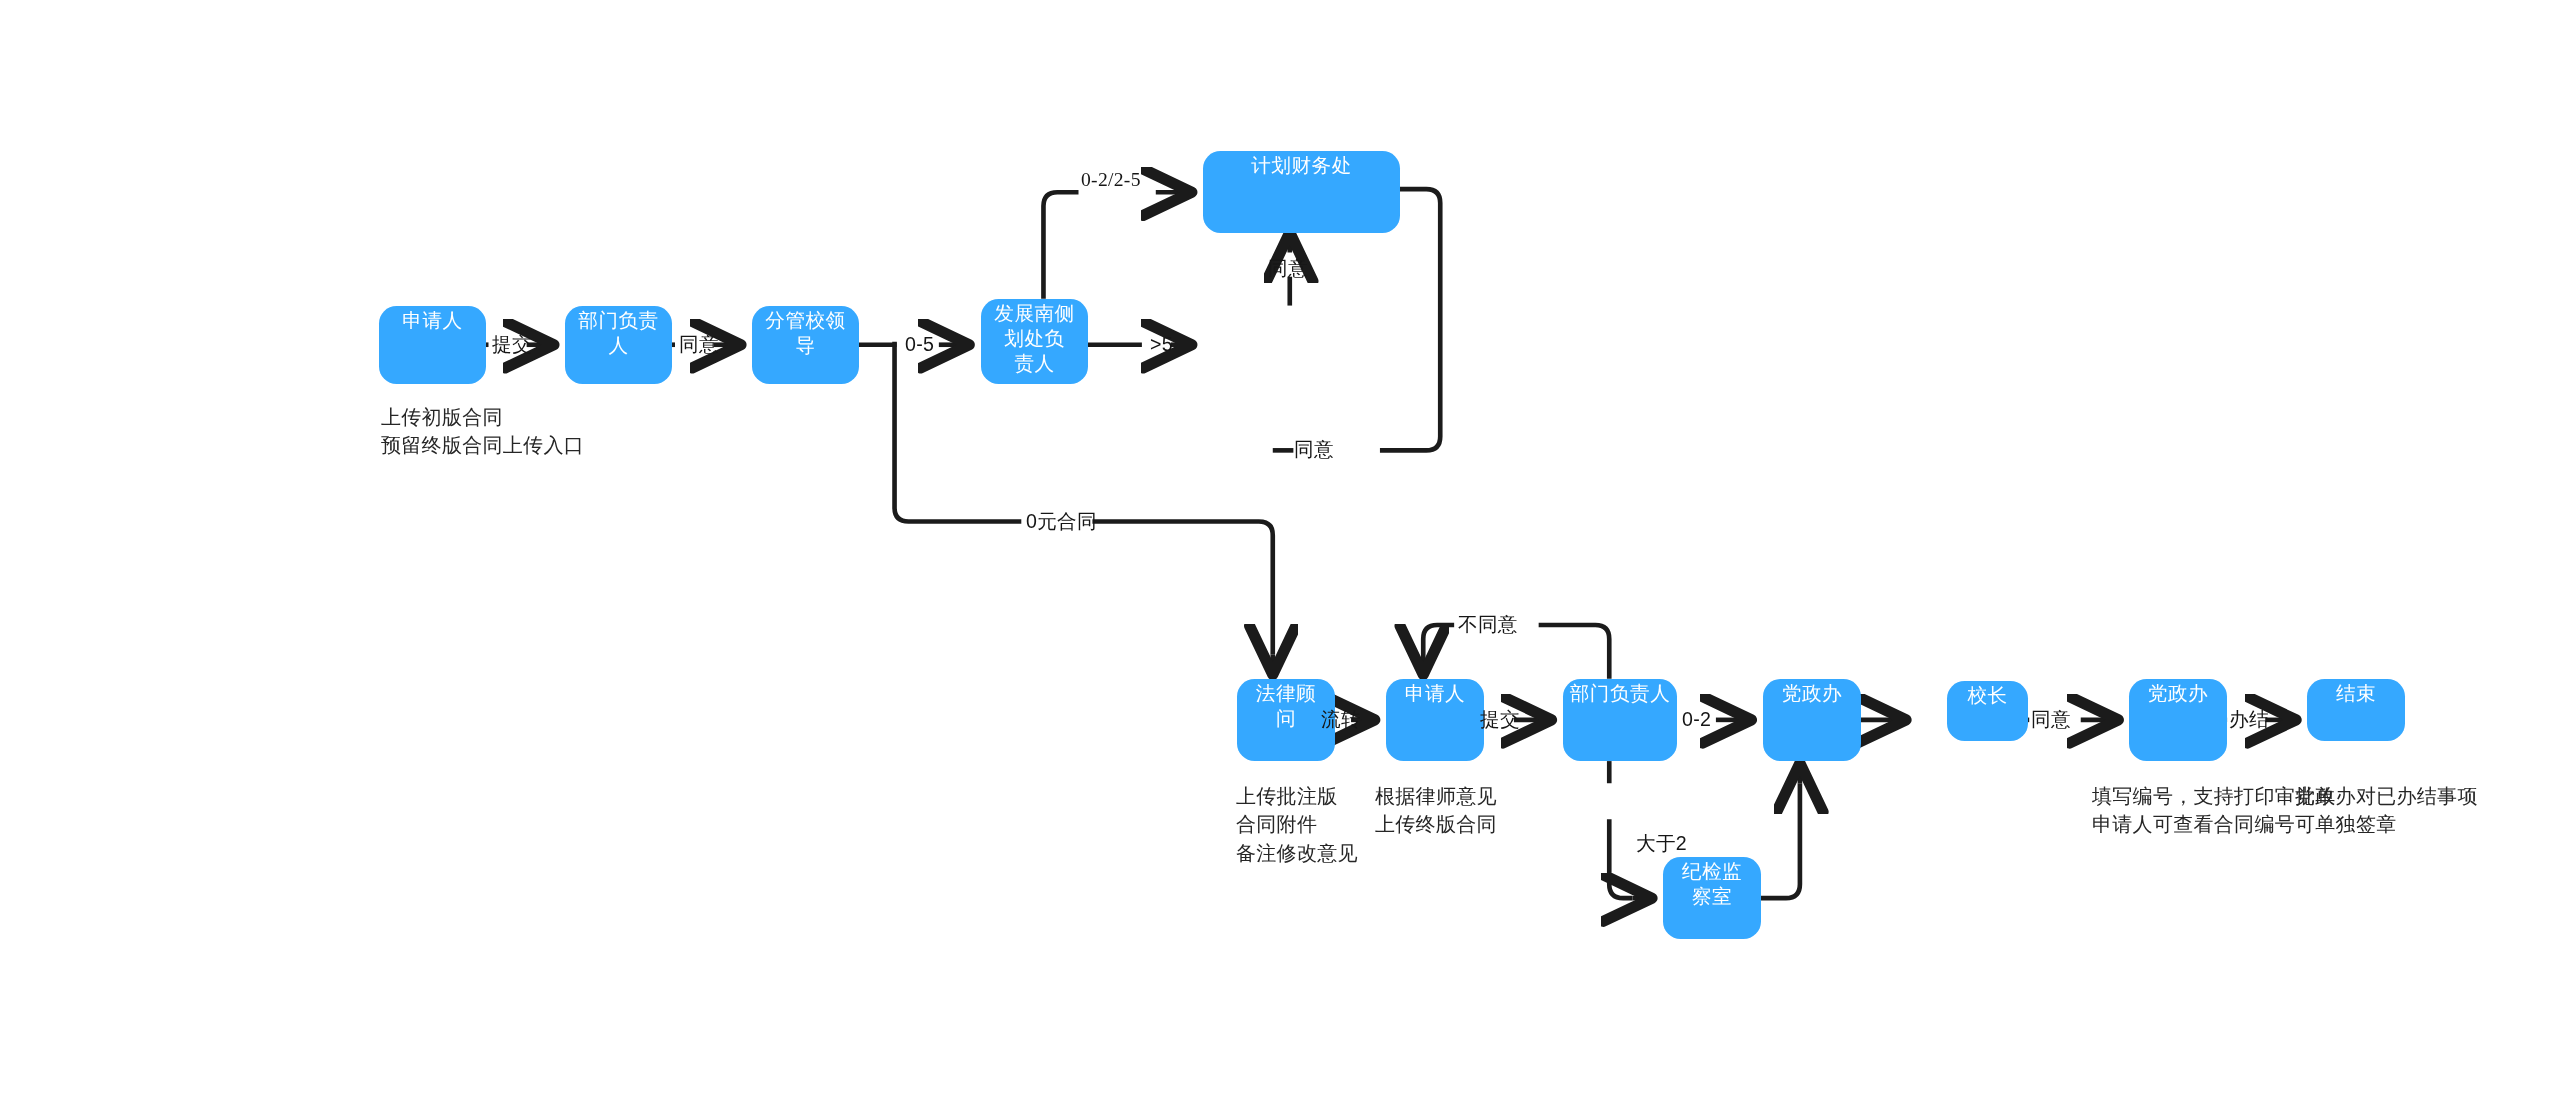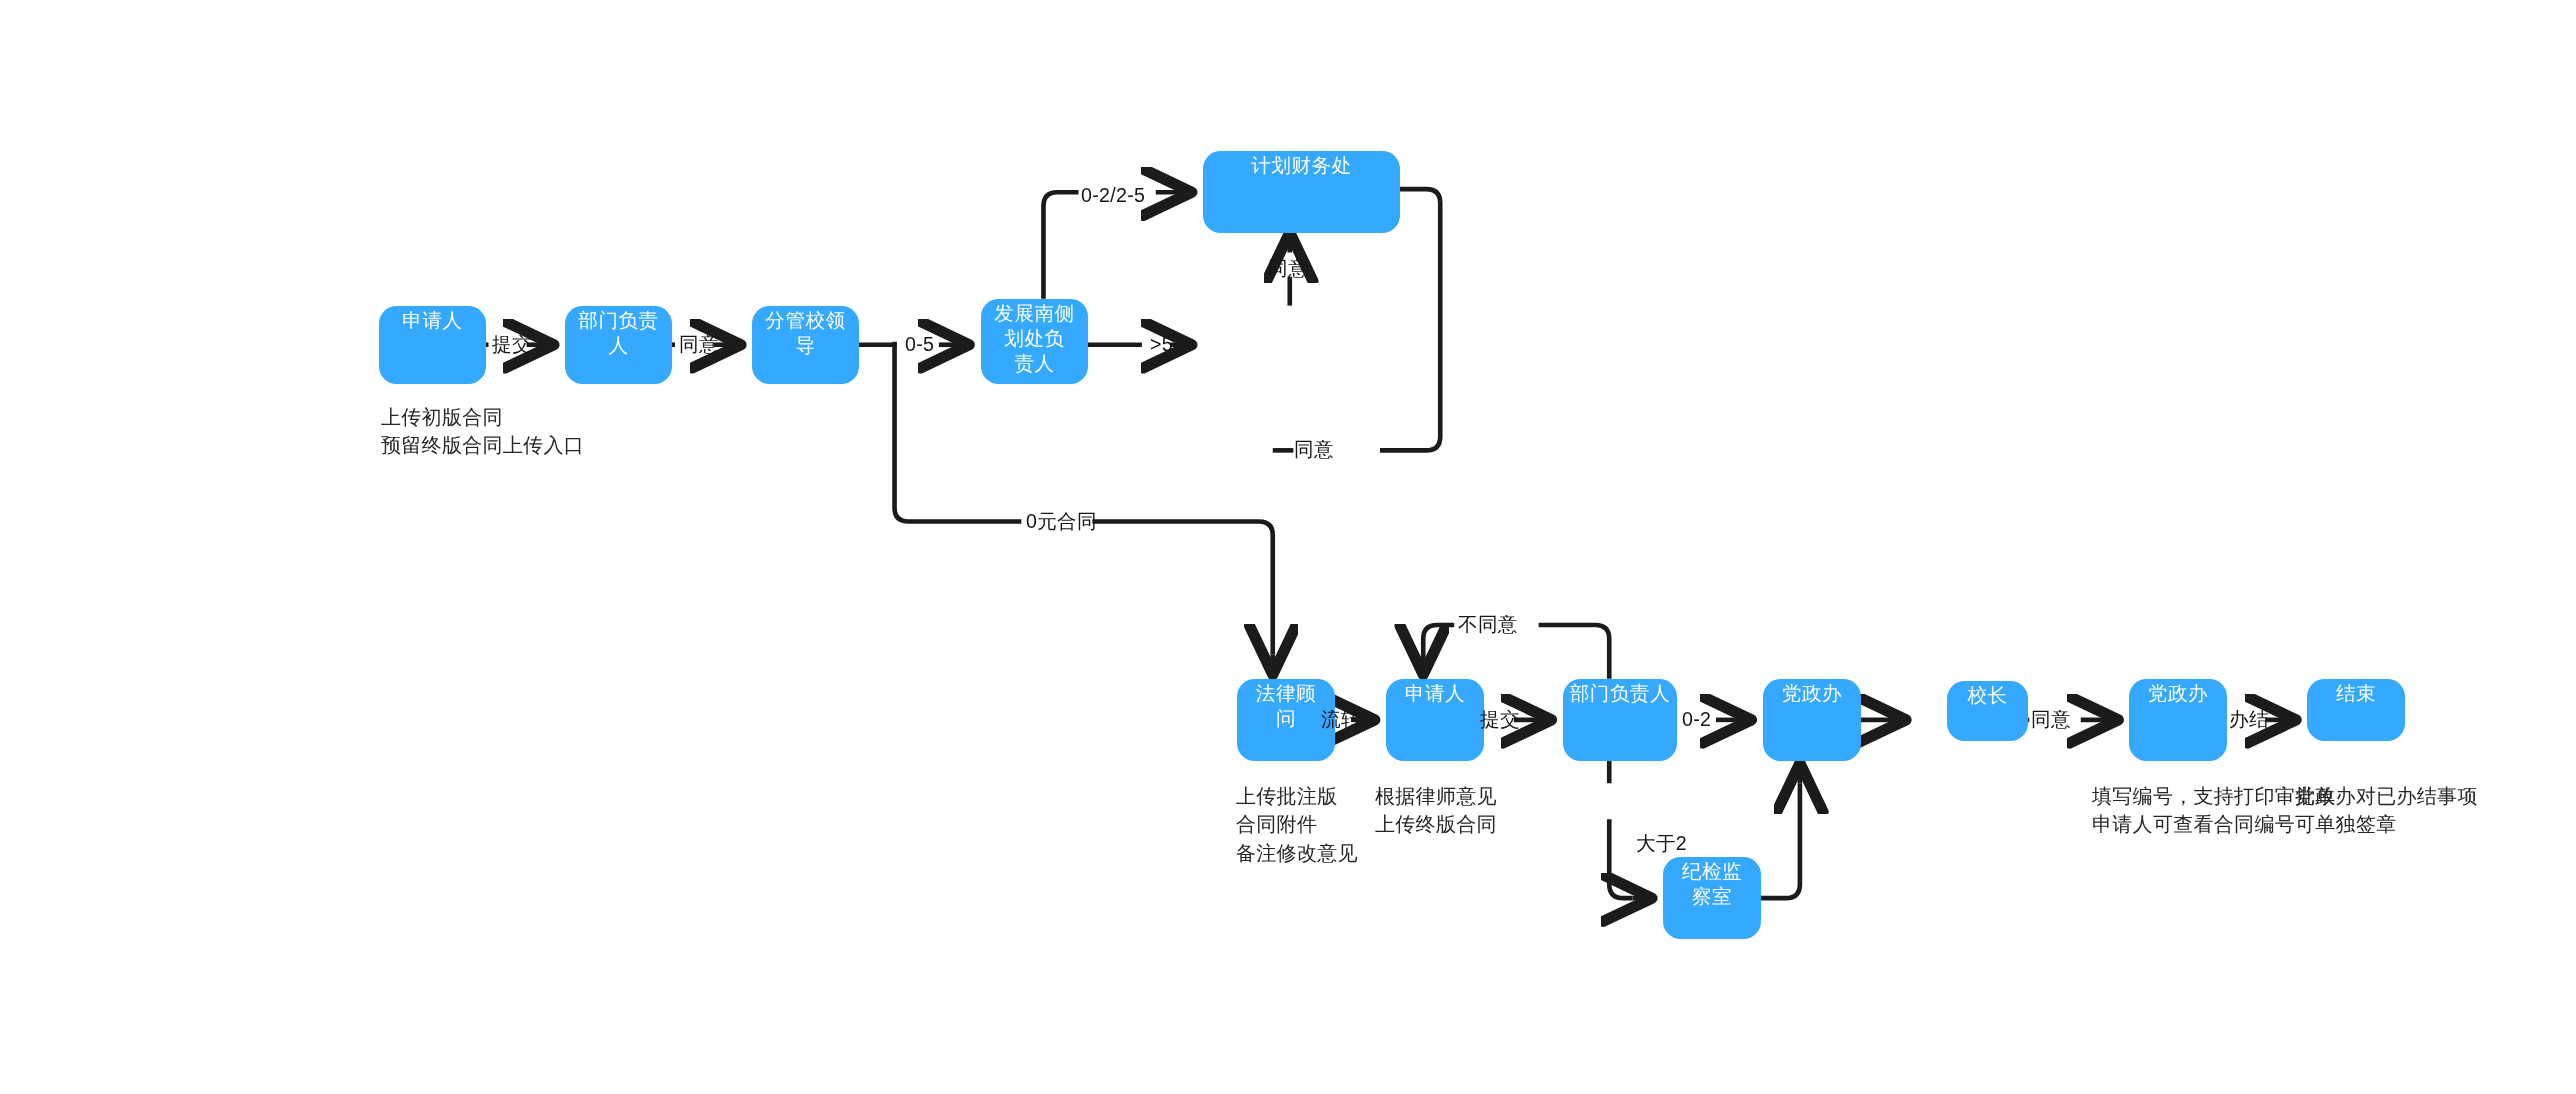--- a/index.html
+++ b/index.html
@@ -124,21 +124,21 @@
     <span>党政办</span>
   </div>
   <div class="node" style="left:2295px;top:679px;width:98px;height:62px;">
     <span>结束</span>
   </div>
 
   <div class="elabel" style="left:492px;top:333px;">提交</div>
   <div class="elabel" style="left:679px;top:333px;">同意</div>
   <div class="elabel" style="left:905px;top:333px;">0-5</div>
   <div class="elabel" style="left:1150px;top:333px;">&gt;5</div>
-  <div class="elabel" style="left:1081px;top:184px;">0-2/2-5</div>
+  <div class="elabel" style="left:1081px;top:168px;font-family:Liberation Serif, serif;">0-2/2-5</div>
   <div class="elabel" style="left:1268px;top:257px;">同意</div>
   <div class="elabel" style="left:1026px;top:510px;">0元合同</div>
   <div class="elabel" style="left:1294px;top:438px;">同意</div>
   <div class="elabel" style="left:1458px;top:613px;">不同意</div>
   <div class="elabel" style="left:1321px;top:708px;">流转</div>
   <div class="elabel" style="left:1480px;top:708px;">提交</div>
   <div class="elabel" style="left:1682px;top:708px;">0-2</div>
   <div class="elabel" style="left:1636px;top:787px;margin-top:45px;">大于2</div>
   <div class="elabel" style="left:2031px;top:708px;">同意</div>
   <div class="elabel" style="left:2229px;top:708px;">办结</div>

